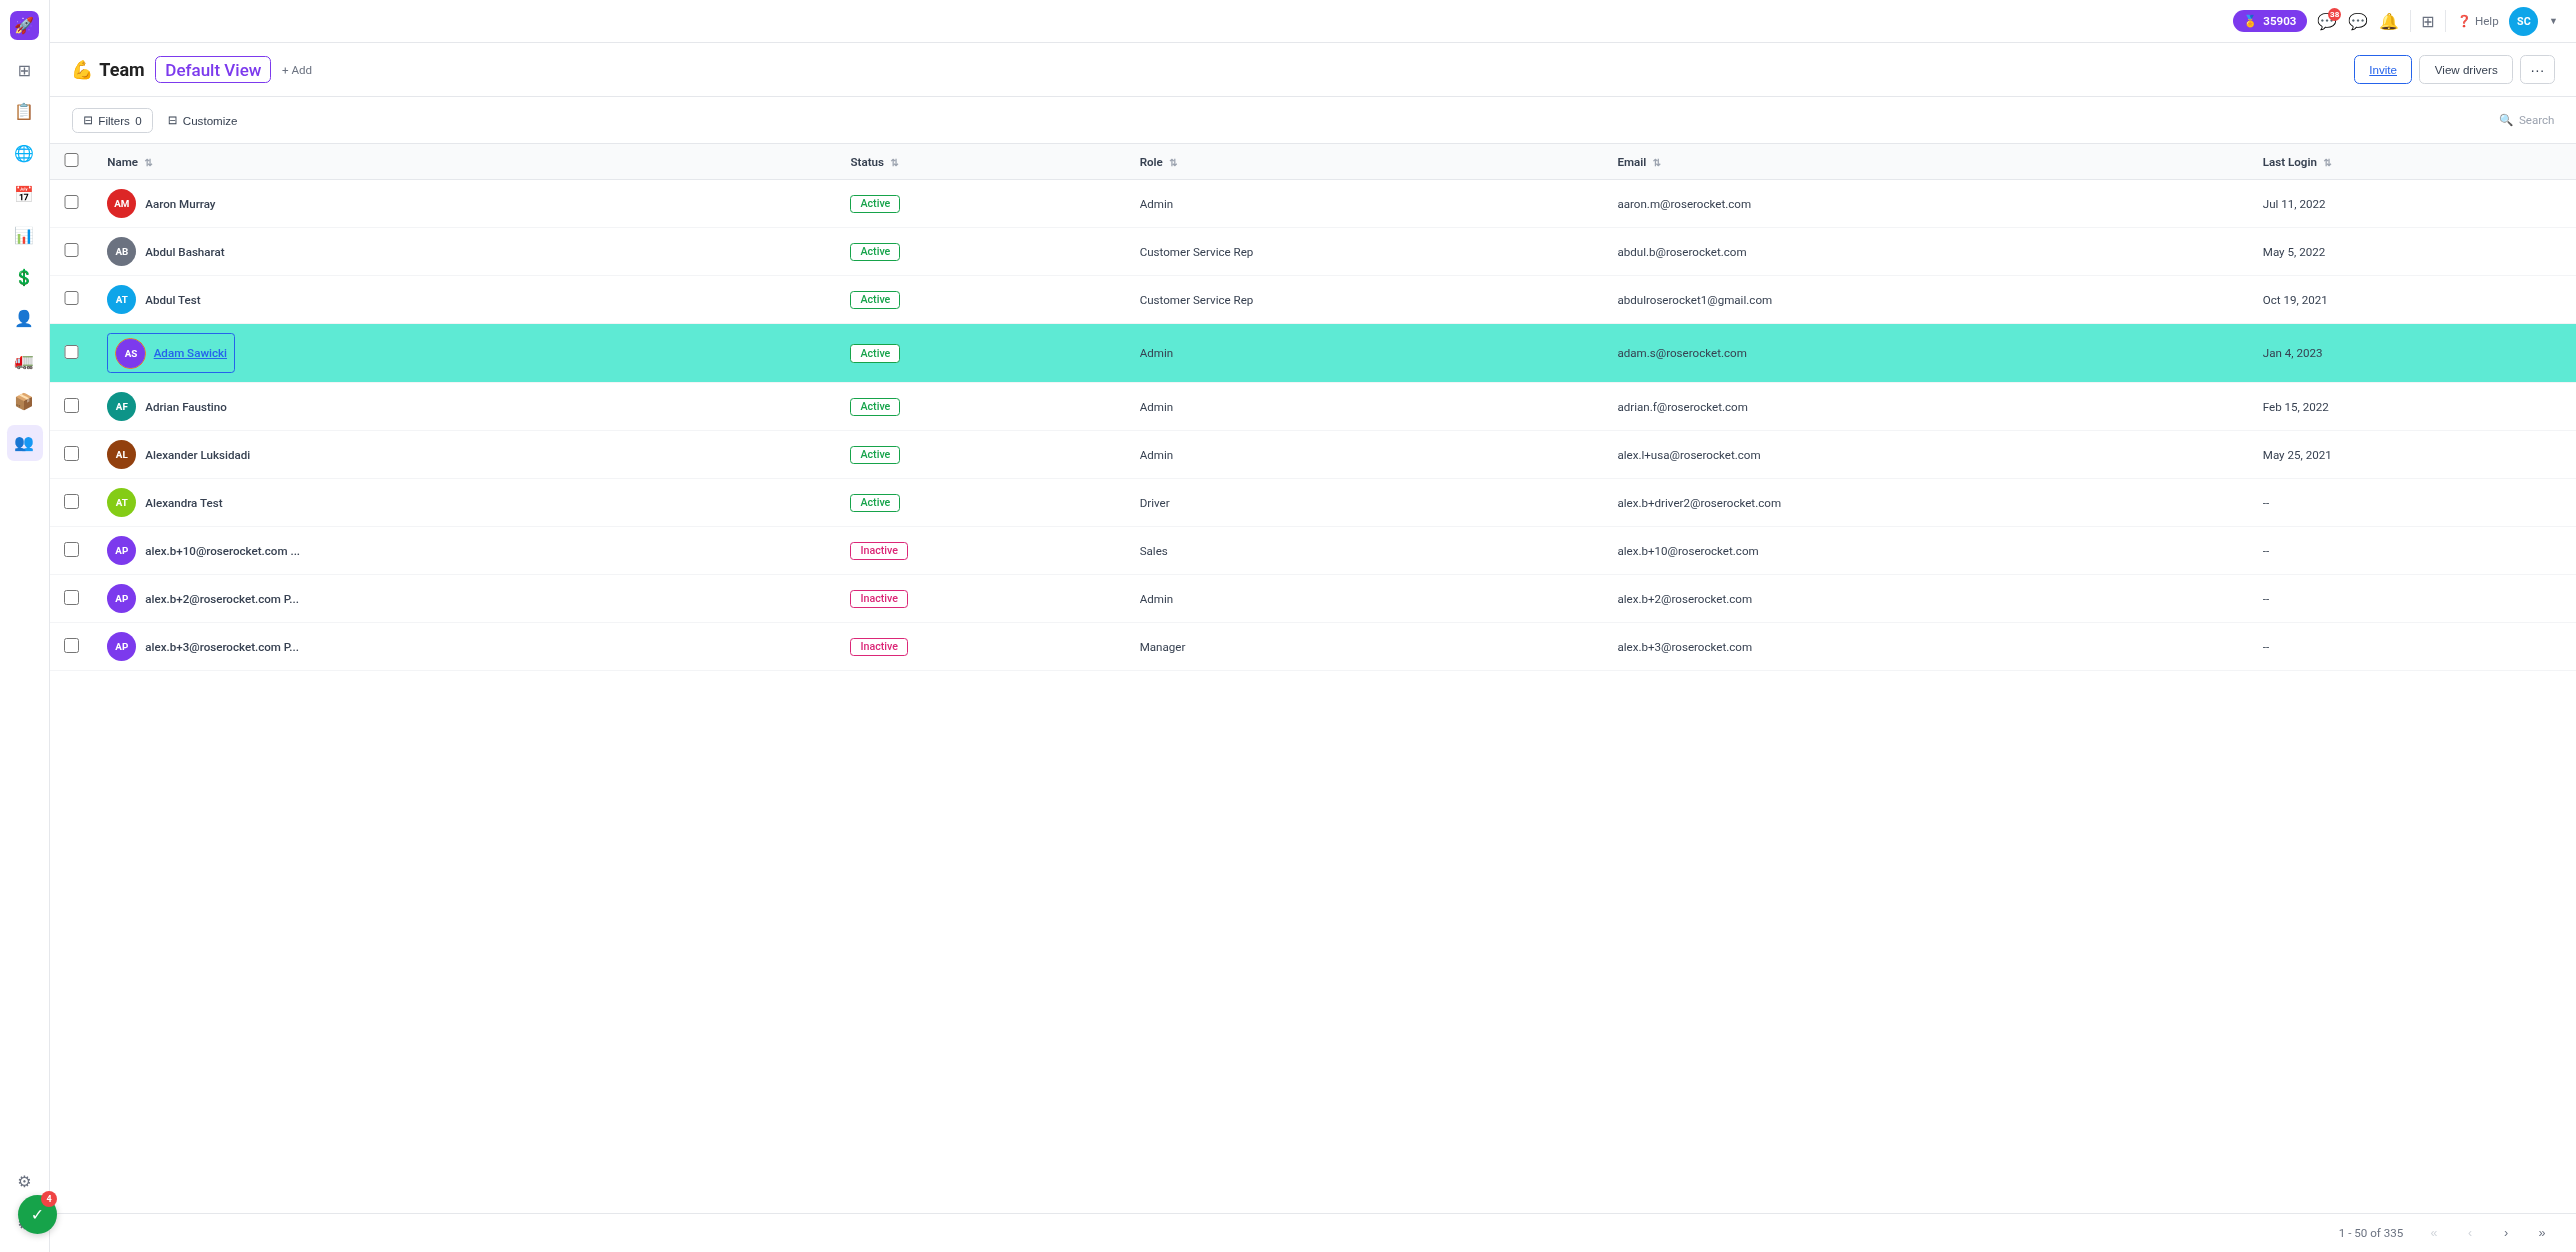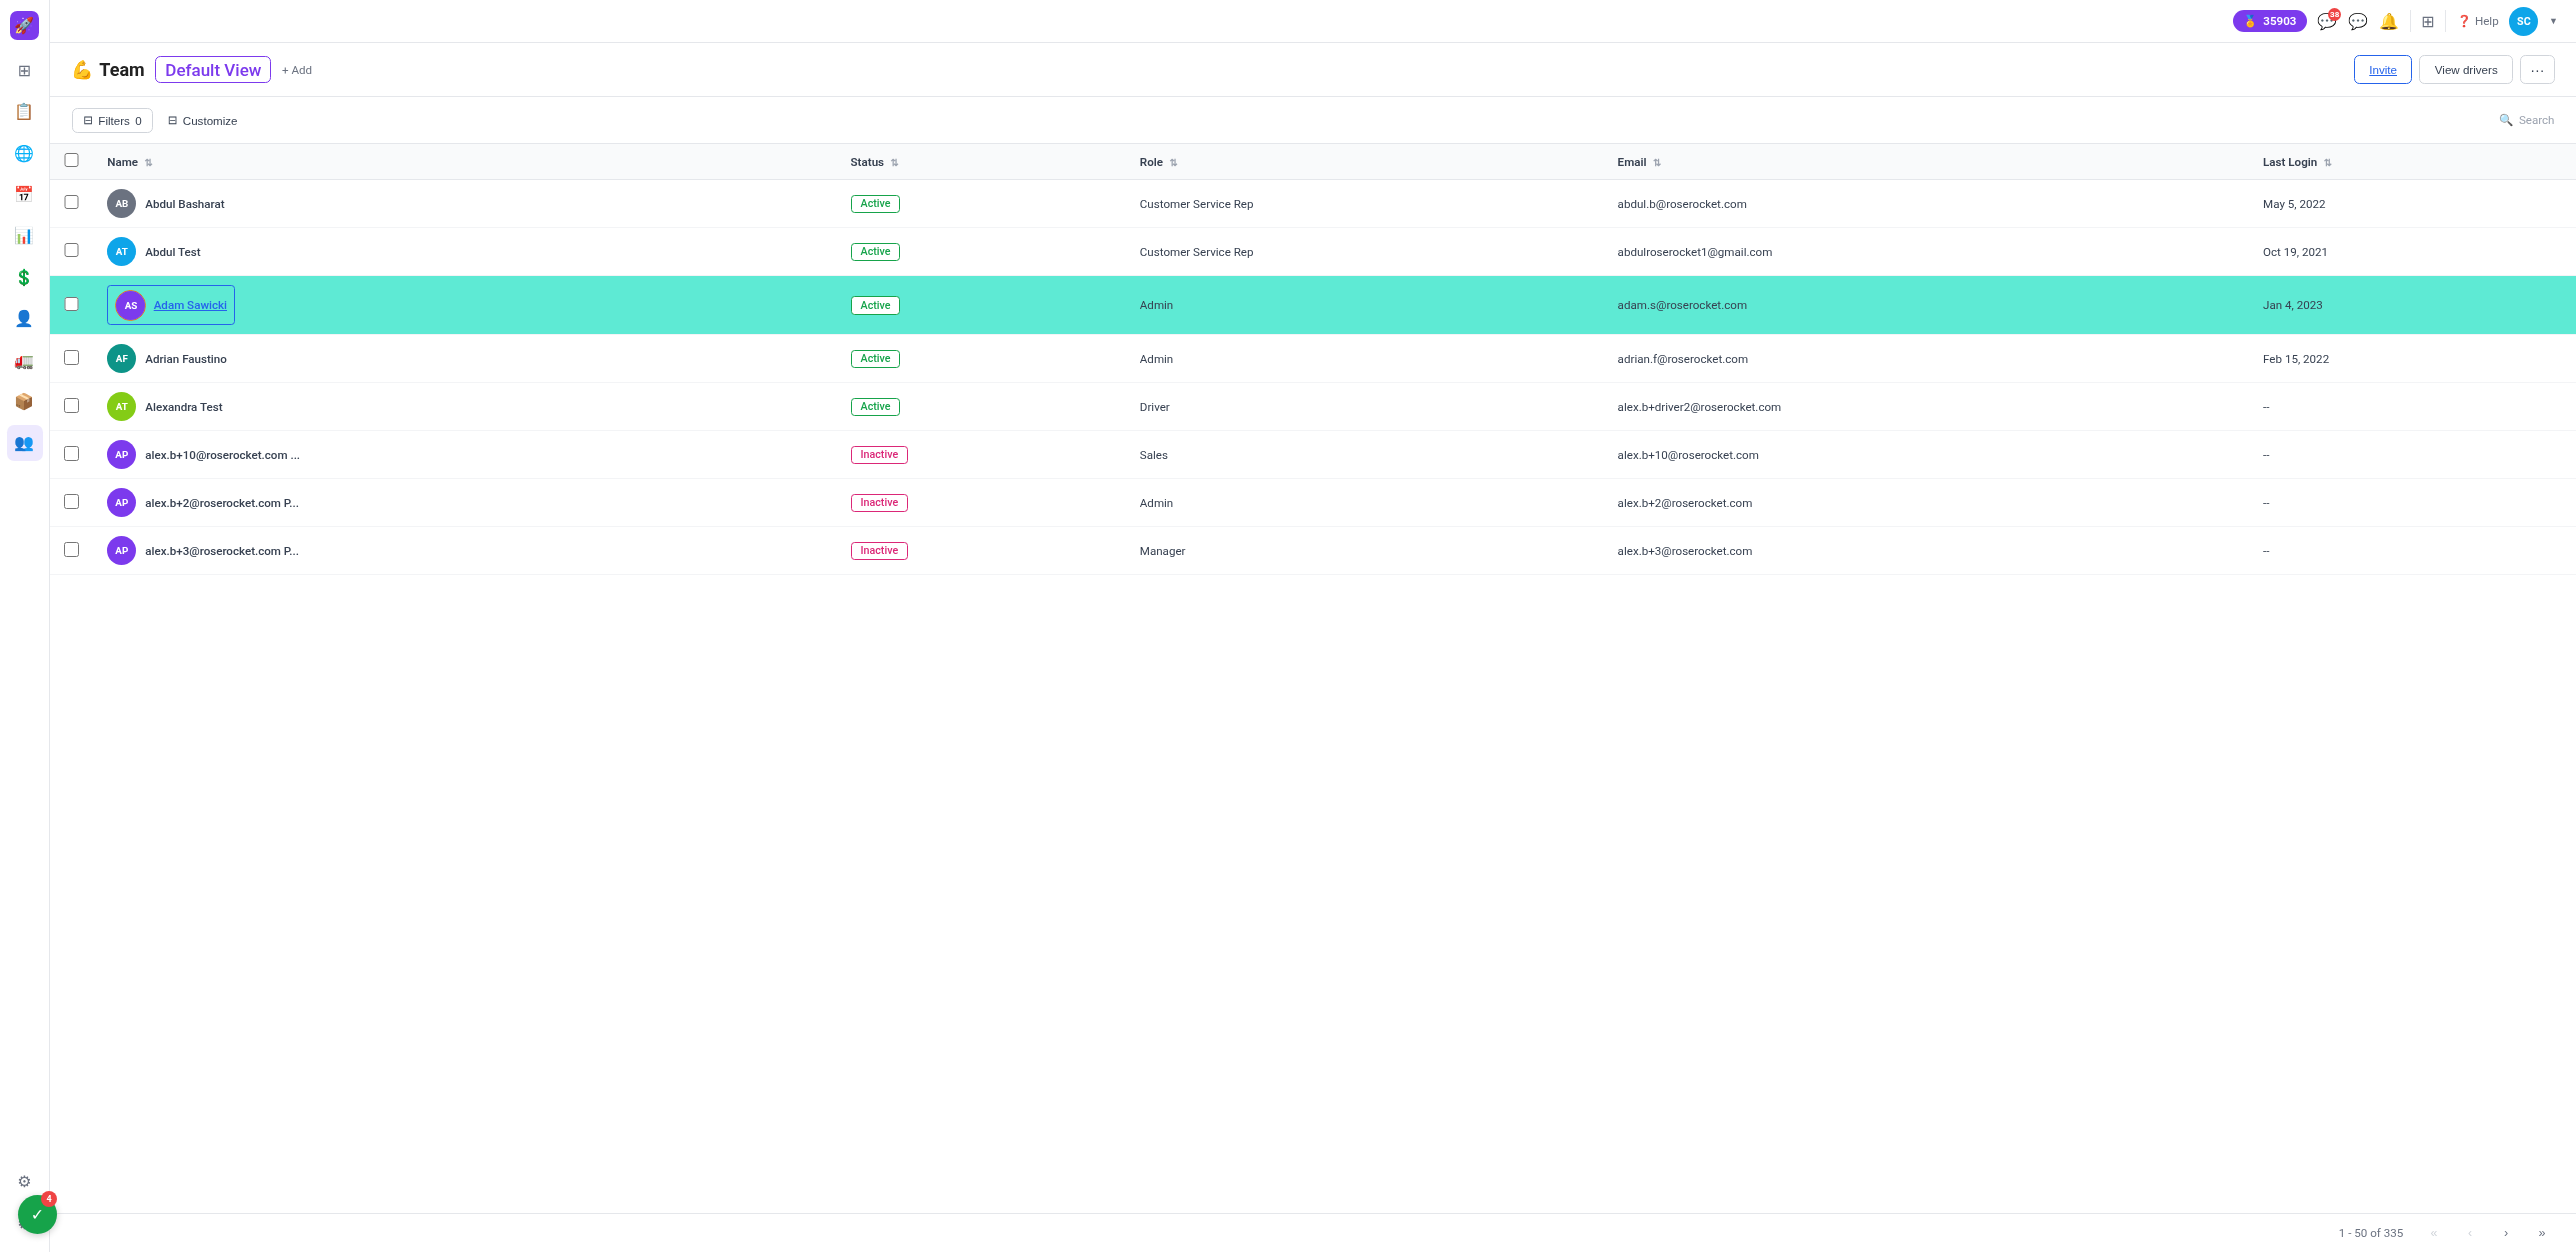--- a/index.html
+++ b/index.html
@@ -406,20 +406,33 @@
             <span>Last Login</span>
             <span class="sort-icon">⇅</span>
           </th>
         </tr>
       </thead>
       <tbody id="table-body">
           <tr>
             <td><input type="checkbox" class="checkbox" style=""></td>
             <td>
               <div class="name-cell">
+                <div class="row-avatar" style="background: rgb(220, 38, 38);">AM</div>
+                <span class="name-link">Aaron Murray</span>
+              </div>
+            </td>
+            <td><span class="badge badge-active">Active</span></td>
+            <td>Admin</td>
+            <td>aaron.m@roserocket.com</td>
+            <td>Jul 11, 2022</td>
+          </tr>
+          <tr>
+            <td><input type="checkbox" class="checkbox" style=""></td>
+            <td>
+              <div class="name-cell">
                 <div class="row-avatar" style="background: rgb(107, 114, 128);">AB</div>
                 <span class="name-link">Abdul Basharat</span>
               </div>
             </td>
             <td><span class="badge badge-active">Active</span></td>
             <td>Customer Service Rep</td>
             <td>abdul.b@roserocket.com</td>
             <td>May 5, 2022</td>
           </tr>
           <tr>
@@ -451,20 +464,33 @@
             <td>
               <div class="name-cell">
                 <div class="row-avatar" style="background: rgb(13, 148, 136);">AF</div>
                 <span class="name-link">Adrian Faustino</span>
               </div>
             </td>
             <td><span class="badge badge-active">Active</span></td>
             <td>Admin</td>
             <td>adrian.f@roserocket.com</td>
             <td>Feb 15, 2022</td>
+          </tr>
+          <tr>
+            <td><input type="checkbox" class="checkbox" style=""></td>
+            <td>
+              <div class="name-cell">
+                <div class="row-avatar" style="background: rgb(146, 64, 14);">AL</div>
+                <span class="name-link">Alexander Luksidadi</span>
+              </div>
+            </td>
+            <td><span class="badge badge-active">Active</span></td>
+            <td>Admin</td>
+            <td>alex.l+usa@roserocket.com</td>
+            <td>May 25, 2021</td>
           </tr>
           <tr>
             <td><input type="checkbox" class="checkbox" style=""></td>
             <td>
               <div class="name-cell">
                 <div class="row-avatar" style="background: rgb(132, 204, 22);">AT</div>
                 <span class="name-link">Alexandra Test</span>
               </div>
             </td>
             <td><span class="badge badge-active">Active</span></td>

